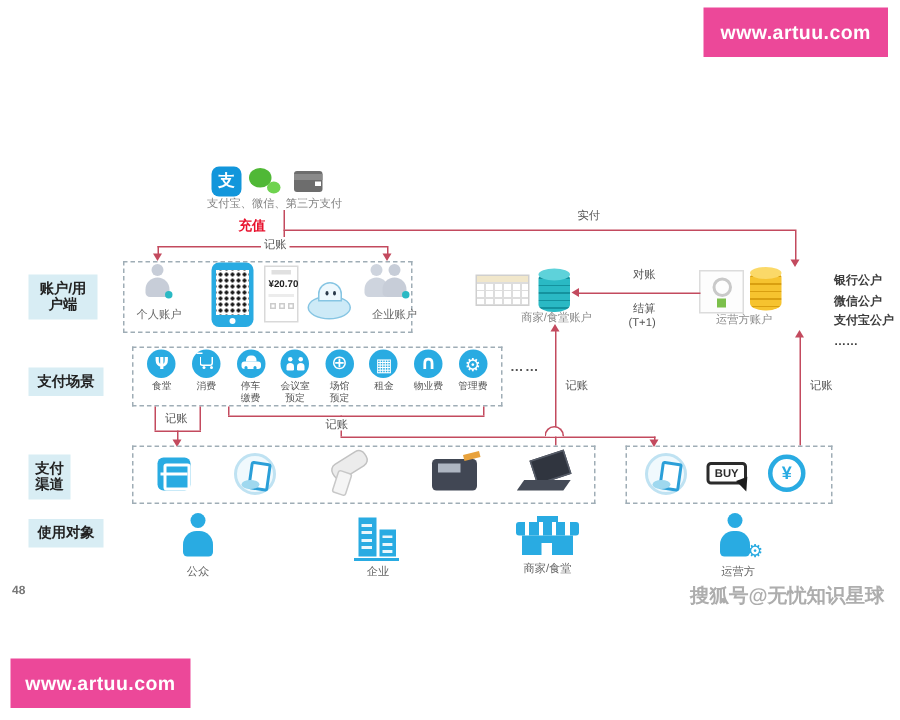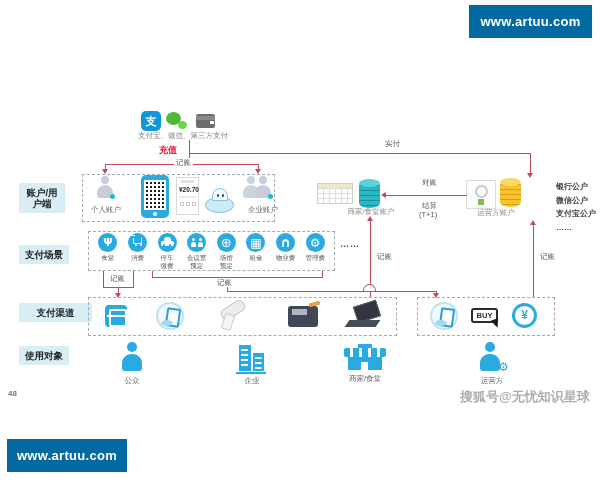--- a/index.html
+++ b/index.html
@@ -1,21 +1,21 @@
 <!DOCTYPE html>
 <html><head>
 <meta charset="utf-8">
 <style>
   * { margin:0; padding:0; box-sizing:border-box; }
   body { background:#eee; font-family:"Liberation Sans","DejaVu Sans",sans-serif; }
   .stage { position:relative; width:600px; height:480px; background:#fff; overflow:hidden; margin:0 auto; }
   .abs { position:absolute; }
 
   
-  .sitebox { position:absolute; background:#0369a1; color:#fff; font-weight:bold; font-size:13px;
+  .sitebox { position:absolute; background:#ec4899; color:#fff; font-weight:bold; font-size:13px;
              display:flex; align-items:center; justify-content:center; letter-spacing:.3px; }
 
   
   .titlebar { position:absolute; left:8px; top:74px; display:flex; align-items:center; }
   .t-main { font-size:13.5px; font-weight:bold; color:#1a6ab5; letter-spacing:.5px; }
   .t-div  { width:2px; height:15px; background:#1a6ab5; margin:0 5px 0 7px; }
   .t-sub  { font-size:9.5px; font-weight:bold; color:#1a6ab5; }
 
   
   .rowlbl { position:absolute; left:19px; background:#d8edf4; color:#222; font-weight:bold;
@@ -205,21 +205,21 @@
   <div class="vl" style="left:189px; top:153px; height:11px;"></div>
   <div class="hl" style="left:105px; top:164px; width:153px;"></div>
   <div class="vl" style="left:105px; top:164px; height:6px;"></div>
   <div class="ah ah-down" style="left:102px; top:169px;"></div>
   <div class="vl" style="left:258px; top:164px; height:6px;"></div>
   <div class="ah ah-down" style="left:255px; top:169px;"></div>
   <div class="flowtxt" style="left:174px; top:158px;">记账</div>
 
   <div class="rowlbl" style="top:183px; width:46px;">账户/用户端</div>
   <div class="rowlbl" style="top:245px; width:50px;">支付场景</div>
-  <div class="rowlbl" style="top:303px; width:73px;">支付渠道</div>
+  <div class="rowlbl" style="top:303px; width:28px;">支付渠道</div>
   <div class="rowlbl" style="top:346px; width:50px;">使用对象</div>
 
   <div class="dashbox" style="left:82px; top:174px; width:193px; height:48px;"></div>
   <div class="person p-sm" style="left:94px; top:176px;">
     <i class="head"></i>
       <i class="body"></i>
       <i class="badge"></i>
   </div>
   <div class="cap" style="left:86px; top:205px; width:40px;">个人账户</div>
   <div class="phone" style="left:141px; top:175px;">

